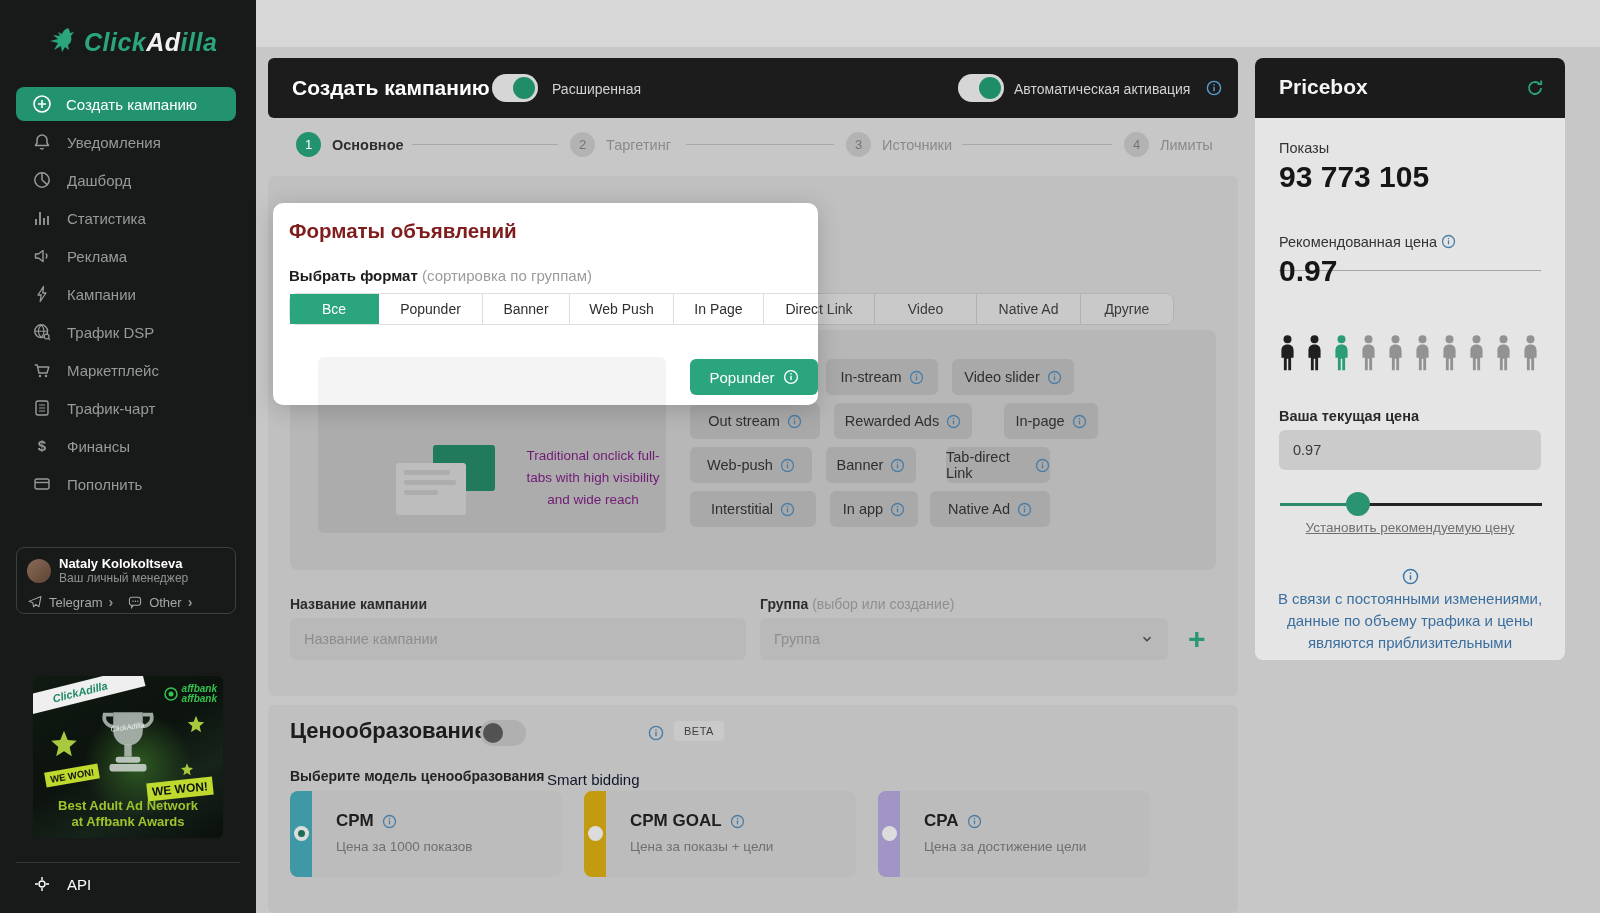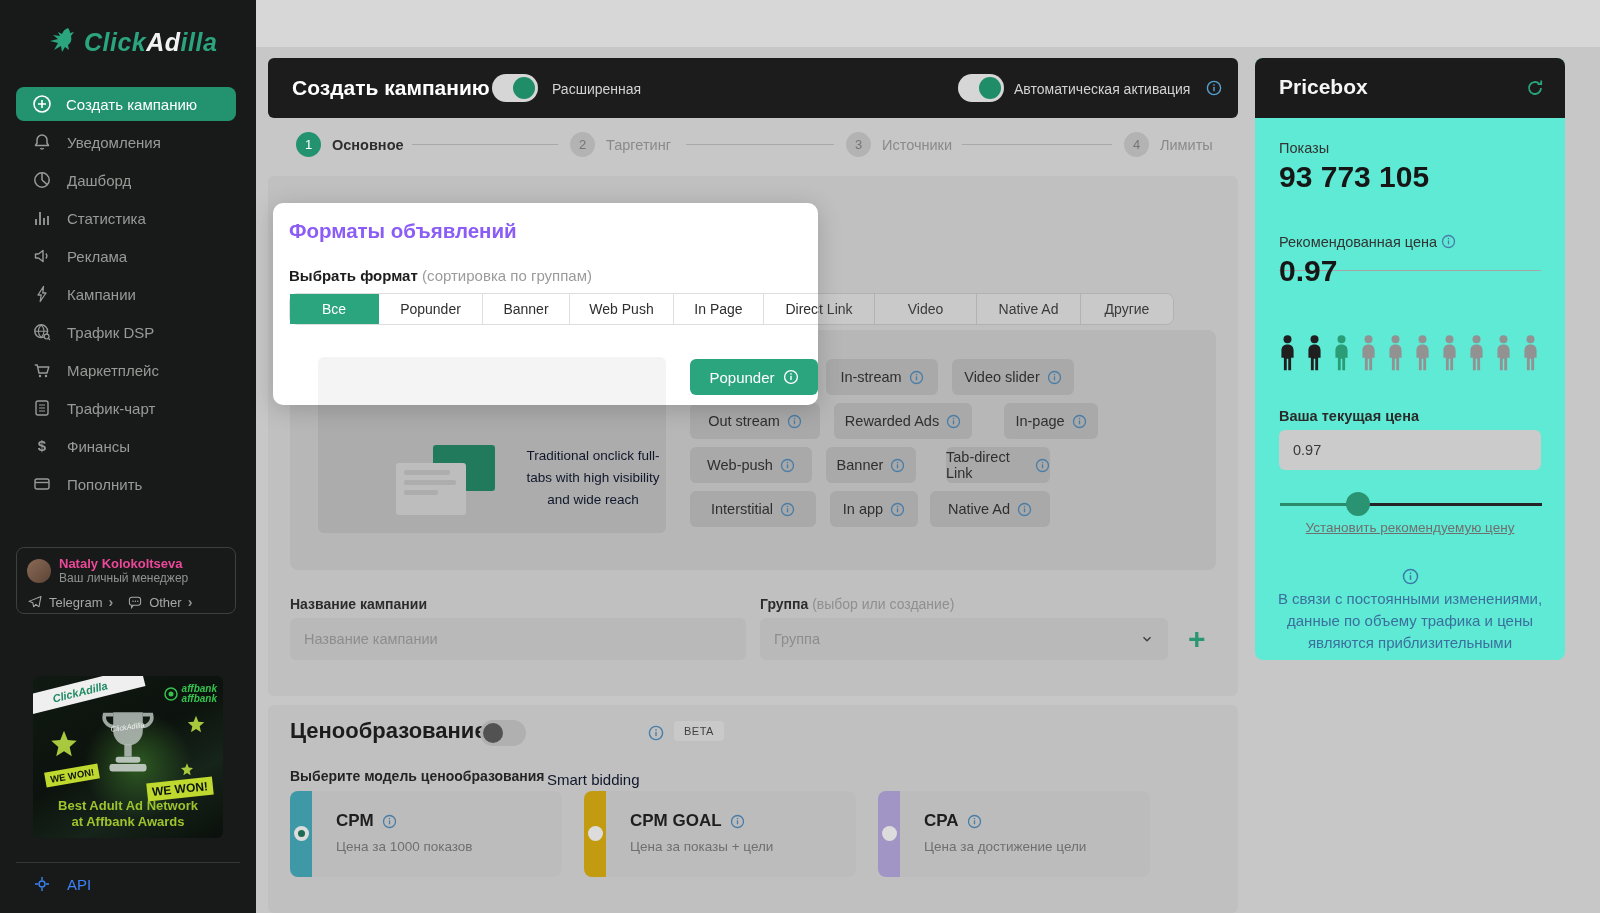--- a/index.html
+++ b/index.html
@@ -15,38 +15,38 @@
   #logo .g { color:#2aa57e; } #logo .w { color:#f2f2f2; }
   .create-pill { left:16px; top:87px; width:220px; height:34px; background:#23936f; border-radius:8px;
     display:flex; align-items:center; gap:14px; padding-left:16px; color:#fff; font-size:15px; cursor:pointer; }
   #nav { left:0; top:123px; width:256px; }
   .nav-item { height:38px; display:flex; align-items:center; gap:15px; padding-left:32px;
     color:#969b98; font-size:15px; cursor:pointer; }
   .nav-item svg { flex:0 0 auto; }
   #manager { left:16px; top:547px; width:220px; height:67px; border:1px solid #3c403e; border-radius:8px; padding:8px 10px; }
   #manager .mrow { display:flex; align-items:center; gap:8px; }
   #manager .avatar { width:24px; height:24px; border-radius:50%; background:linear-gradient(135deg,#8a6a56,#5d4436); }
-  #manager .mname { color:#ec4899; font-size:13px; font-weight:bold; }
+  #manager .mname { color:#ffffff; font-size:13px; font-weight:bold; }
   #manager .mrole { color:#8f9492; font-size:12px; }
   #manager .links { display:flex; align-items:center; gap:14px; margin-top:9px; color:#a5a8a6; font-size:13px; }
   #manager .lnk { display:flex; align-items:center; gap:6px; cursor:pointer; }
   #manager .chev { color:#8f9492; font-size:14px; font-weight:bold; }
 
   
   #promo { left:33px; top:676px; width:190px; height:162px; border-radius:6px; overflow:hidden;
     background: radial-gradient(90px 90px at 55% 55%, #2e5a22 0%, #14221408 60%), linear-gradient(150deg,#101912 0%,#0c120d 45%,#16241a 70%,#0a0f0b 100%); background-color:#0d130e; }
   #promo .ribbon { position:absolute; left:-18px; top:6px; width:130px; height:20px; background:#efefef;
     transform:rotate(-14deg); display:flex; align-items:center; justify-content:center;
     font-size:11px; font-weight:bold; font-style:italic; color:#1f8a63; }
   #promo .awards { position:absolute; right:6px; top:8px; color:#35c24e; font-size:10px; font-weight:bold; font-style:italic; line-height:10px; text-align:left; display:flex; gap:4px; align-items:center;}
   #promo .star { position:absolute; color:#a8c93d; }
   #promo .tag { position:absolute; background:#c0d92e; color:#0c140e; font-weight:bold; font-size:9.5px; padding:2px 5px; }
   #promo .cap { position:absolute; left:0; right:0; bottom:8px; text-align:center; color:#9dc42c; font-weight:bold; font-size:13px; line-height:16px; }
   #api-divider { left:16px; top:862px; width:224px; height:1px; background:#323634; }
-  #api-row { left:32px; top:874px; display:flex; align-items:center; gap:15px; color:#3b82f6; font-size:15px; cursor:pointer; }
+  #api-row { left:32px; top:874px; display:flex; align-items:center; gap:15px; color:#ffffff; font-size:15px; cursor:pointer; }
 
   
   #topbar { left:256px; top:0; width:1344px; height:47px; background:#d7d7d7; z-index:4; }
   #utc { left:281px; top:15px; color:#7e7e7e; font-size:15px; }
   #topup { left:1205px; top:9px; width:137px; height:30px; background:#1f8e68; color:#fff; border:none;
     border-radius:6px; font-size:14px; font-family:inherit; cursor:pointer; }
   #balance { left:1360px; top:13px; display:flex; align-items:center; gap:8px; color:#4f4f4f; }
   #balance .amt { color:#1f1f1f; font-weight:bold; font-size:16px; }
   #bell-btn { left:1508px; top:13px; color:#4f4f4f; cursor:pointer; }
   #profile-btn { left:1543px; top:12px; color:#4f4f4f; cursor:pointer; }
@@ -81,21 +81,21 @@
     justify-content:center; border-right:1px solid #b2b2b2; cursor:pointer; }
   #dim-tabs .tab:last-child { border-right:none; }
   .tw0{width:89px}.tw1{width:104px}.tw2{width:87px}.tw3{width:104px}.tw4{width:90px}
   .tw5{width:110px}.tw6{width:102px}.tw7{width:104px}.tw8{width:92px}
 
   #formats-card { left:290px; top:330px; width:926px; height:240px; background:#b7b7b7; border-radius:8px; z-index:2; }
   #preview-box { position:absolute; left:28px; top:27px; width:348px; height:176px; background:#acacac; border-radius:6px; }
   #preview-box .win-back { position:absolute; left:115px; top:88px; width:62px; height:46px; background:#217a5b; border-radius:3px; }
   #preview-box .win-front { position:absolute; left:78px; top:106px; width:70px; height:52px; background:#bdbdbd; border-radius:3px; padding:7px 8px; }
   #preview-box .ln { height:5px; background:#adadad; border-radius:2px; margin-bottom:5px; }
-  #preview-text { position:absolute; left:190px; top:88px; width:170px; text-align:center; color:#0f172a; font-size:13.5px; line-height:22px; }
+  #preview-text { position:absolute; left:190px; top:88px; width:170px; text-align:center; color:#701a75; font-size:13.5px; line-height:22px; }
   .chip { position:absolute; height:36px; background:#a9a9a9; border-radius:6px; color:#2f2f2f; font-size:14.5px;
     display:flex; align-items:center; justify-content:center; gap:7px; cursor:pointer; z-index:2;}
   .chip .info-i { color:#4a7da6; }
 
   
   .fld-label { position:absolute; font-size:14px; font-weight:bold; color:#2c2c2c; z-index:2;}
   .fld-label .hint { font-weight:normal; color:#8f8f8f; }
   .dim-input { position:absolute; height:42px; background:#b9b9b9; border-radius:6px; display:flex; align-items:center;
     padding:0 14px; color:#8d8d8d; font-size:14.5px; z-index:2; }
   #group-select { justify-content:space-between; cursor:pointer; }
@@ -111,21 +111,21 @@
   #choose-model { position:absolute; left:290px; top:768px; font-size:14px; font-weight:bold; color:#242424; z-index:2;}
   .model-card { position:absolute; top:791px; width:272px; height:86px; background:#bcbcbc; border-radius:8px; overflow:hidden; cursor:pointer; z-index:2;}
   .model-card .strip { position:absolute; left:0; top:0; width:22px; height:86px; }
   .model-card .radio { position:absolute; left:4px; top:35px; width:15px; height:15px; border-radius:50%; background:#dcdcdc; }
   .model-card .radio.selected::after { content:""; position:absolute; left:4px; top:4px; width:7px; height:7px; border-radius:50%; background:#1c6b52; }
   .model-card .mtitle { position:absolute; left:46px; top:20px; font-size:17px; font-weight:bold; color:#1e1e1e; display:flex; gap:8px; align-items:center; }
   .model-card .mtitle .info-i { color:#4a7da6; }
   .model-card .mdesc { position:absolute; left:46px; top:48px; font-size:13.5px; color:#6f6f6f; }
 
   
-  #pricebox { left:1255px; top:58px; width:310px; height:602px; border-radius:8px; background:#5eead4; z-index:2; }
+  #pricebox { left:1255px; top:58px; width:310px; height:602px; border-radius:8px; background:#e5e5e5; z-index:2; }
   #pb-header { position:absolute; left:0; top:0; width:310px; height:60px; background:#1b1b1b; border-radius:8px 8px 0 0; }
   #pb-header .pbt { position:absolute; left:24px; top:17px; color:#f5f5f5; font-size:21px; font-weight:bold; }
   #pb-refresh { position:absolute; right:20px; top:20px; color:#2aa57e; cursor:pointer; }
   .pb-label { position:absolute; left:24px; font-size:14.5px; color:#333; }
   .pb-big { position:absolute; left:24px; font-size:30px; font-weight:bold; color:#161616; }
   #pb-divider { position:absolute; left:24px; top:212px; width:262px; height:1px; background:#a6a6a6; }
   #pb-people { position:absolute; left:23px; top:277px; display:flex; gap:8px; }
   #pb-people svg { display:block; }
   #pb-people .dark { color:#1f1f1f; } #pb-people .active { color:#2a9d76; } #pb-people .muted { color:#929292; }
   #pb-input { position:absolute; left:24px; top:372px; width:262px; height:40px; background:#cbcbcb; border:none;
@@ -135,21 +135,21 @@
   #pb-slider .trk-r { position:absolute; left:78px; top:11px; width:184px; height:3px; background:#242424; }
   #pb-slider .handle { position:absolute; left:66px; top:0; width:24px; height:24px; border-radius:50%; background:#2a9472; }
   #pb-setlink { position:absolute; left:0; top:462px; width:310px; text-align:center; color:#6f6f6f; font-size:13.5px;
     text-decoration:underline; cursor:pointer; }
   #pb-note-i { position:absolute; left:147px; top:510px; color:#3a79a8; }
   .pb-note { position:absolute; left:0; width:310px; text-align:center; color:#3b6f9e; font-size:15px; }
 
   
   #modal { left:273px; top:203px; width:545px; height:202px; background:#fff; border-radius:10px;
     overflow:hidden; z-index:10; box-shadow:0 4px 24px rgba(0,0,0,.18); }
-  #modal .mtitle { position:absolute; left:16px; top:16px; font-size:20.5px; font-weight:bold; color:#8b5cf6; }
+  #modal .mtitle { position:absolute; left:16px; top:16px; font-size:20.5px; font-weight:bold; color:#7f1d1d; }
   #modal .mchoose { position:absolute; left:16px; top:64px; font-size:15px; font-weight:bold; color:#1c1c1c; }
   #modal .mchoose .hint { font-weight:normal; color:#9b9b9b; }
   #modal-tabs { position:absolute; left:16px; top:90px; height:32px; display:flex; border:1px solid #dedede; border-radius:8px 0 0 8px; }
   #modal-tabs .tab { background:#fff; color:#2f2f2f; font-size:14px; display:flex; align-items:center;
     justify-content:center; border-right:1px solid #dedede; cursor:pointer; }
   #modal-tabs .tab.active { background:#2ba57e; color:#fff; border-color:#2ba57e; }
   #modal .mpreview { position:absolute; left:45px; top:154px; width:348px; height:80px; background:#f4f4f4; border-radius:6px; }
   #modal .sel-chip { position:absolute; left:417px; top:156px; width:128px; height:36px; background:#2ba57e;
     border-radius:6px; color:#fff; font-size:15px; display:flex; align-items:center; justify-content:center; gap:8px; cursor:pointer; }
 </style>

